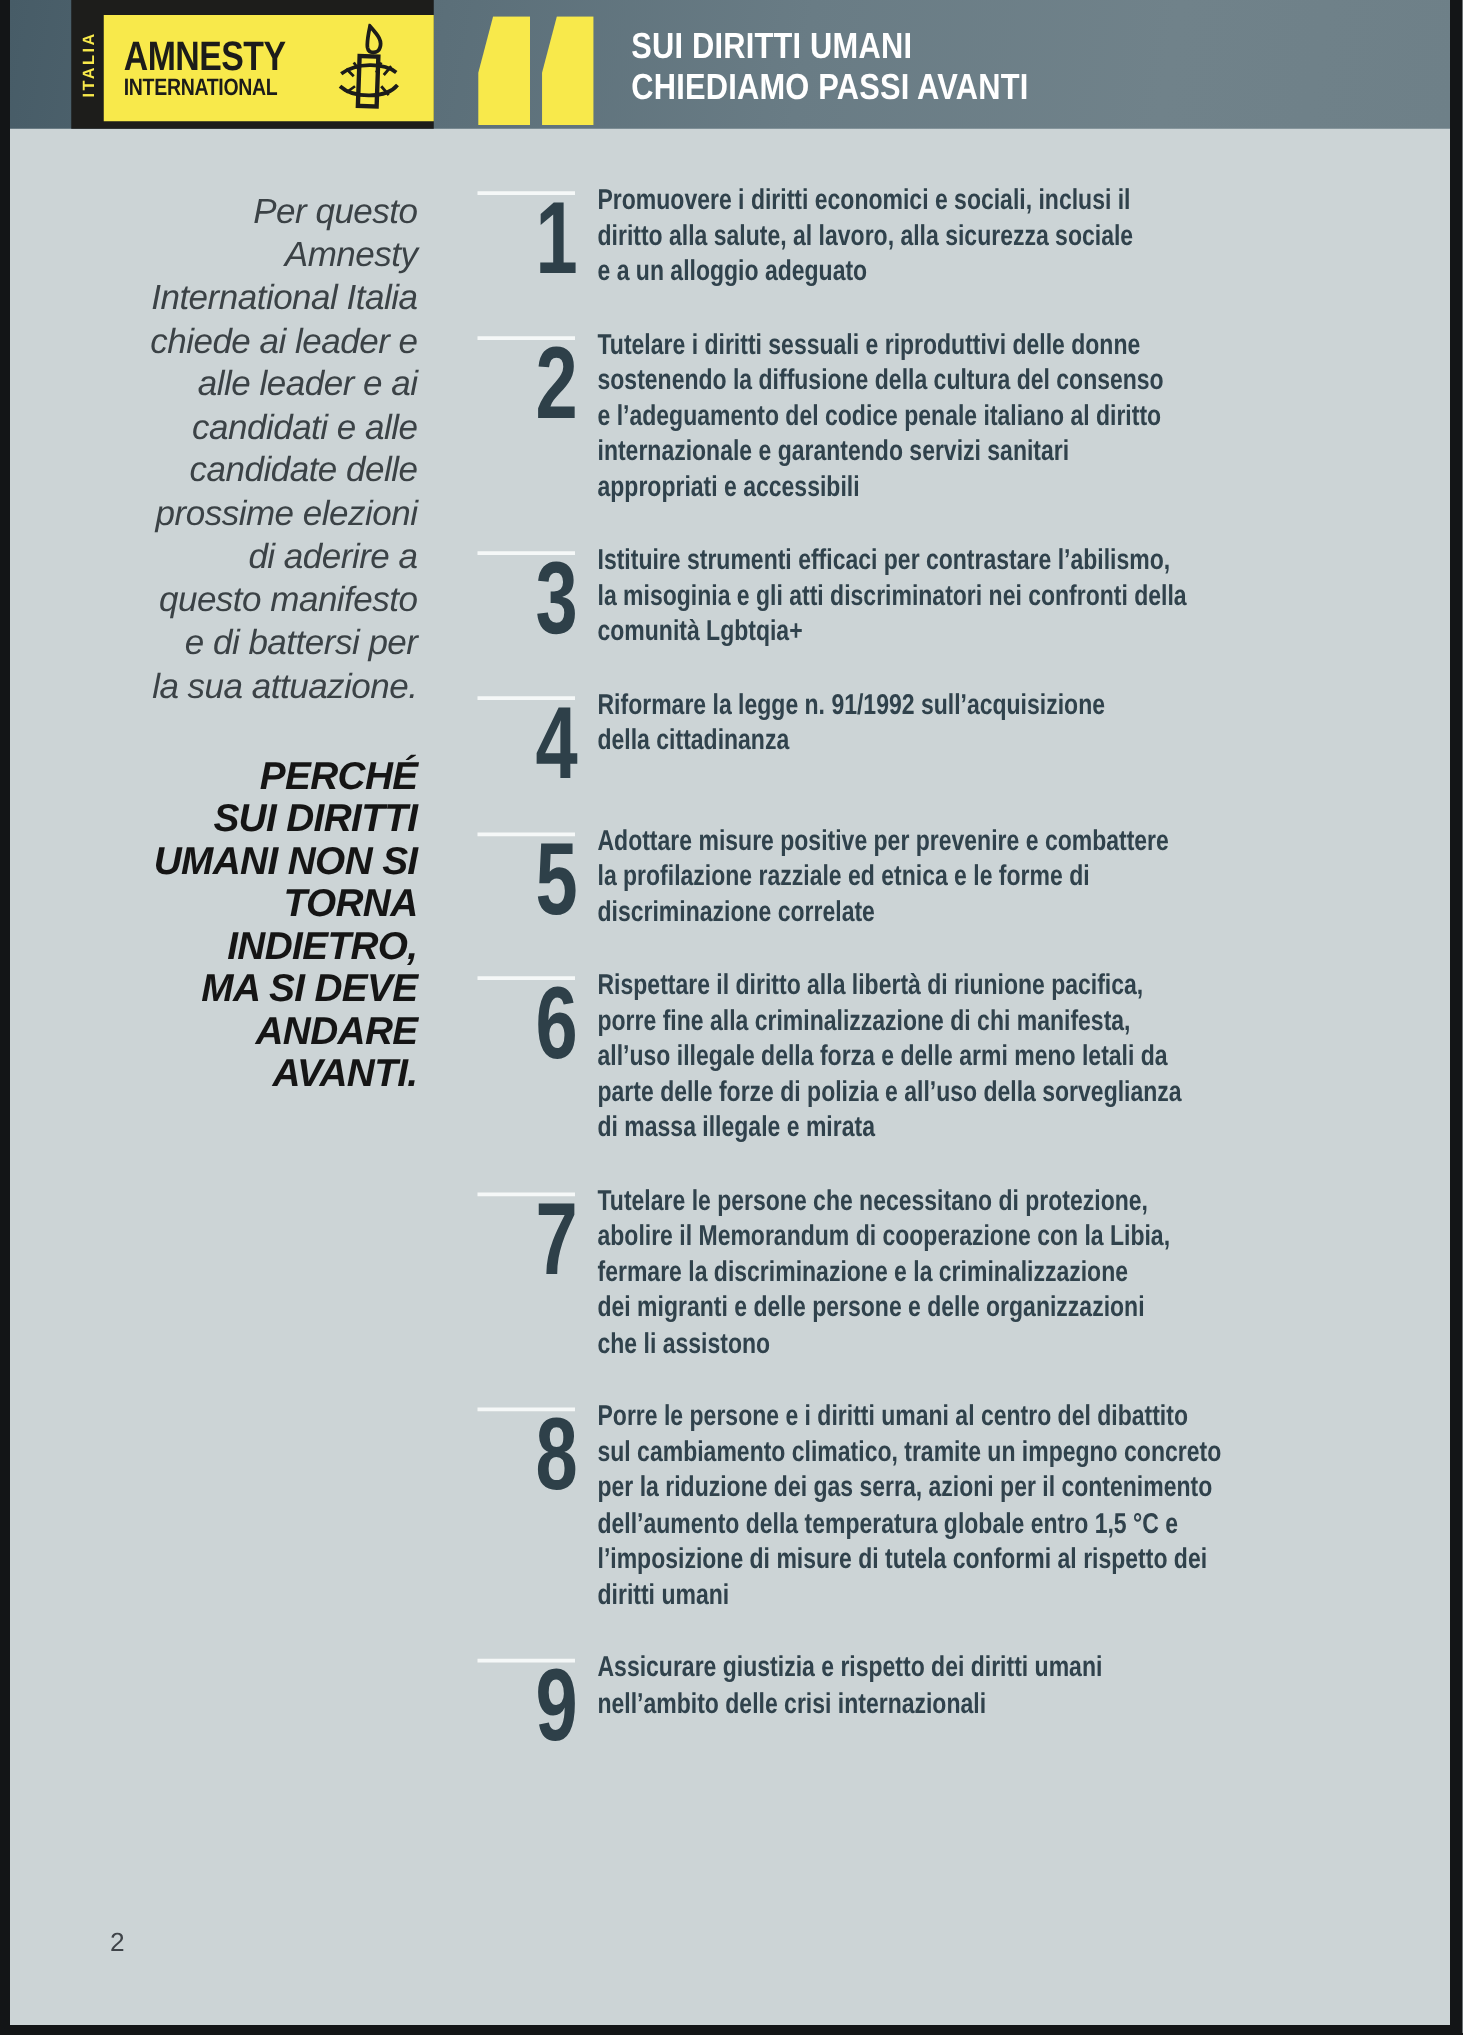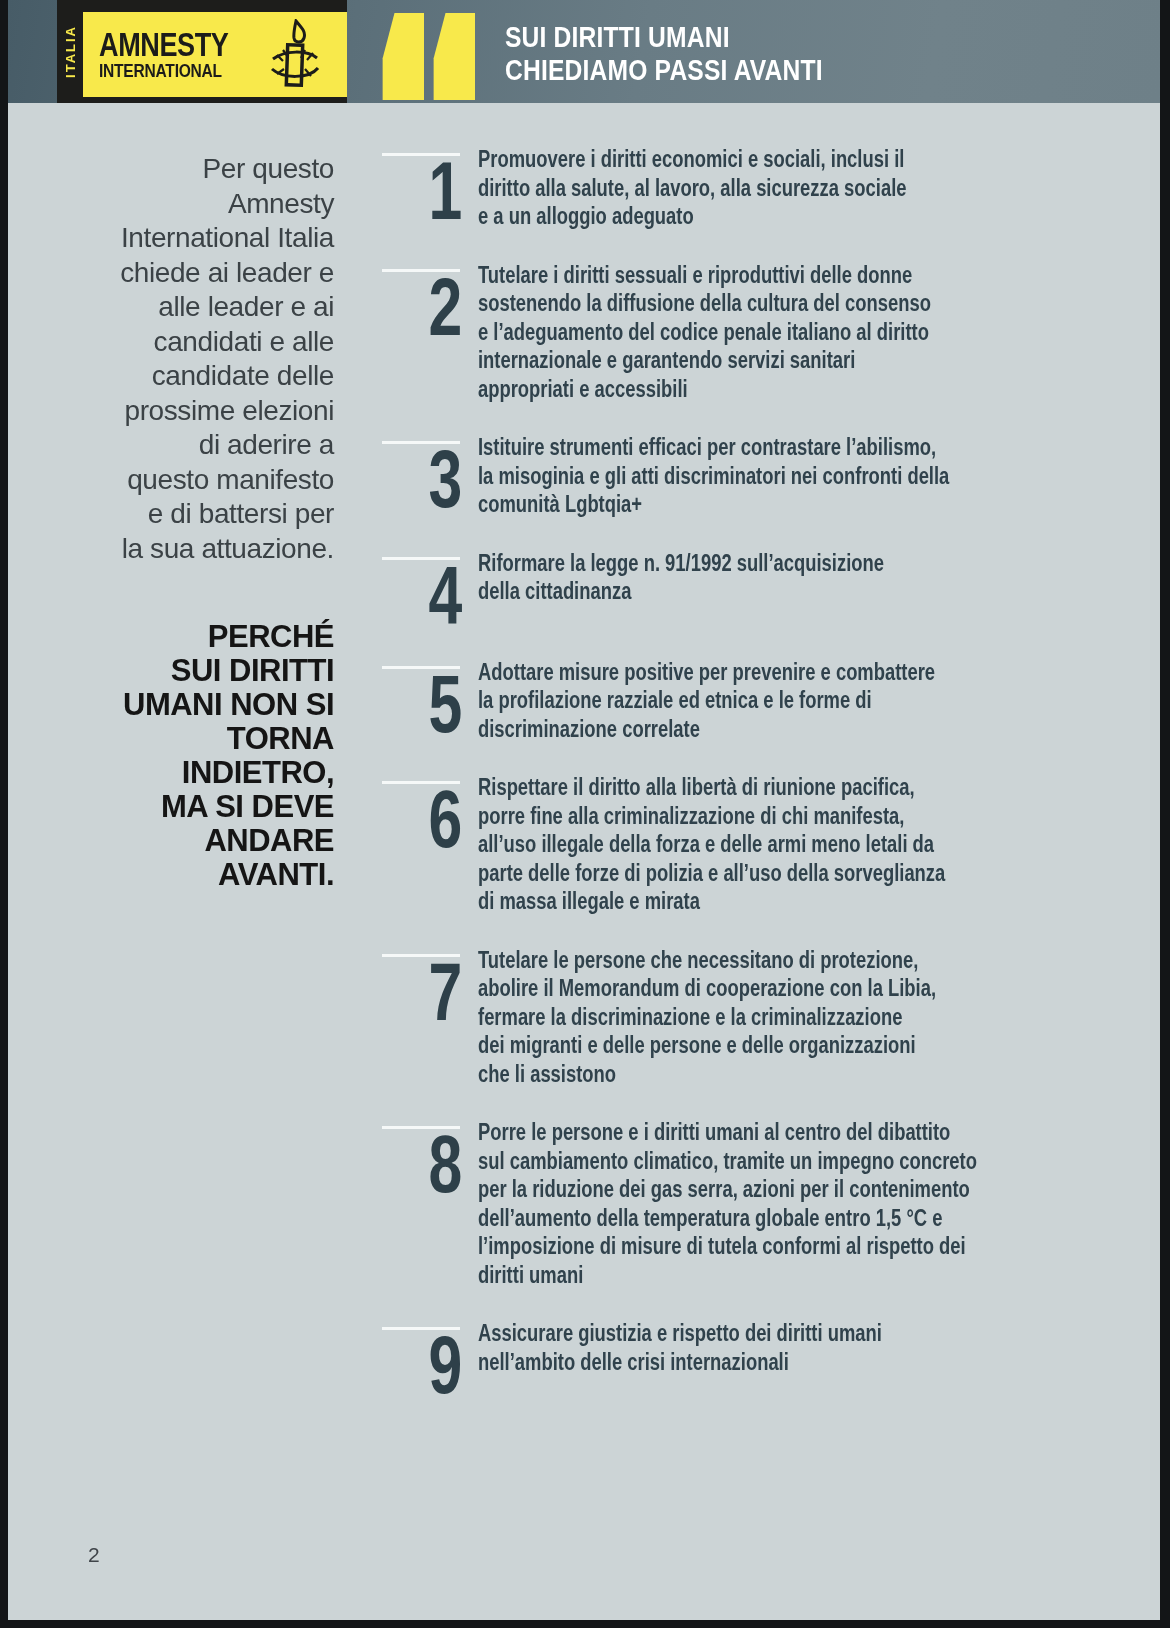--- a/index.html
+++ b/index.html
@@ -53,27 +53,28 @@
   .header-title {
     position:absolute; left:497px; top:21px;
     color:#ffffff; font-weight:bold; font-size:29px; line-height:33px;
     letter-spacing:0.2px; white-space:pre-line;
     transform:scaleX(0.85); transform-origin:left top;
   }
   
   .intro {
     position:absolute; left:52px; top:152px; width:274px;
     text-align:right;
+    font-style:italic;
   }
   .intro-par {
     font-size:28px; line-height:34.5px; color:#3b4246; letter-spacing:-0.4px;
     white-space:pre-line;
   }
   .intro-emph {
-    margin-top:54px;
+    margin-top:38px;
     font-size:31px; line-height:34px; font-weight:bold; color:#151515;
     letter-spacing:-0.5px; white-space:pre-line;
   }
   
   .demands {
     position:absolute; left:362px; top:142px;
     display:flex; flex-direction:column; gap:27px;
     width:760px;
   }
   .demand { display:flex; }

